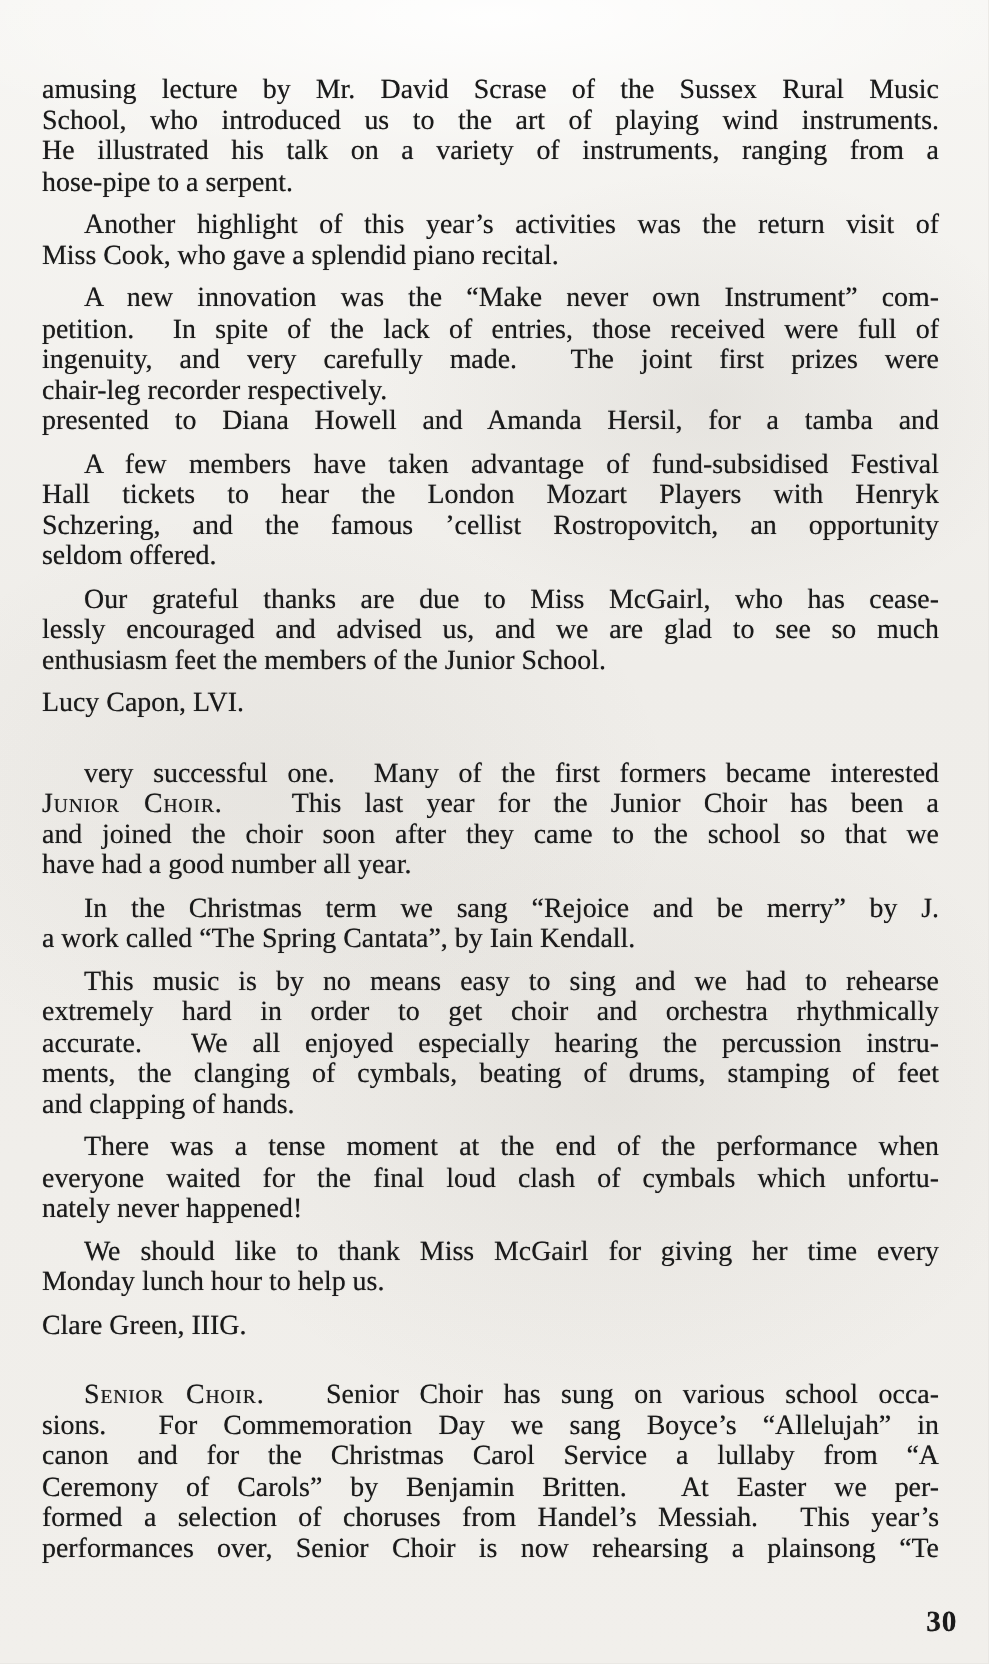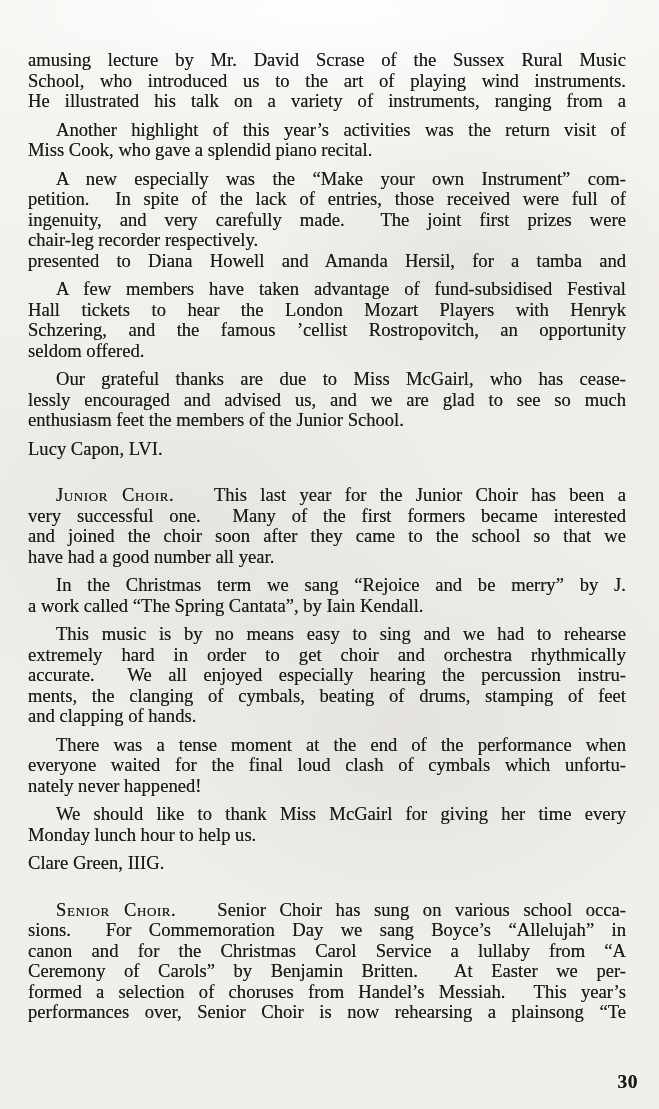--- a/index.html
+++ b/index.html
@@ -59,47 +59,48 @@
 </style>
 </head>
 <body>
 
 <div class="page">
   <div class="text-column">
       <div class="block para">
         <div class="line">amusing lecture by Mr. David Scrase of the Sussex Rural Music</div>
         <div class="line">School, who introduced us to the art of playing wind instruments.</div>
         <div class="line">He illustrated his talk on a variety of instruments, ranging from a</div>
+        <div class="line last">hose-pipe to a serpent.</div>
       </div>
       <div class="block para indent">
         <div class="line">Another highlight of this year’s activities was the return visit of</div>
         <div class="line last">Miss Cook, who gave a splendid piano recital.</div>
       </div>
       <div class="block para indent">
-        <div class="line">A new especially was the “Make your own Instrument” com-</div>
+        <div class="line">A new innovation was the “Make never own Instrument” com-</div>
         <div class="line">petition.&nbsp; In spite of the lack of entries, those received were full of</div>
         <div class="line">ingenuity, and very carefully made.&nbsp; The joint first prizes were</div>
         <div class="line last">chair-leg recorder respectively.</div>
         <div class="line">presented to Diana Howell and Amanda Hersil, for a tamba and</div>
       </div>
       <div class="block para indent">
         <div class="line">A few members have taken advantage of fund-subsidised Festival</div>
         <div class="line">Hall tickets to hear the London Mozart Players with Henryk</div>
         <div class="line">Schzering, and the famous ’cellist Rostropovitch, an opportunity</div>
         <div class="line last">seldom offered.</div>
       </div>
       <div class="block para indent">
         <div class="line">Our grateful thanks are due to Miss McGairl, who has cease-</div>
         <div class="line">lessly encouraged and advised us, and we are glad to see so much</div>
         <div class="line last">enthusiasm feet the members of the Junior School.</div>
       </div>
       <div class="block signature">Lucy Capon, LVI.</div>
       <div class="block para indent section-break">
+        <div class="line">very successful one.&nbsp; Many of the first formers became interested</div>
         <div class="line"><span class="lead">Junior Choir.</span>&nbsp;&nbsp; This last year for the Junior Choir has been a</div>
-        <div class="line">very successful one.&nbsp; Many of the first formers became interested</div>
         <div class="line">and joined the choir soon after they came to the school so that we</div>
         <div class="line last">have had a good number all year.</div>
       </div>
       <div class="block para indent">
         <div class="line">In the Christmas term we sang “Rejoice and be merry” by J.</div>
         <div class="line last">a work called “The Spring Cantata”, by Iain Kendall.</div>
       </div>
       <div class="block para indent">
         <div class="line">This music is by no means easy to sing and we had to rehearse</div>
         <div class="line">extremely hard in order to get choir and orchestra rhythmically</div>

